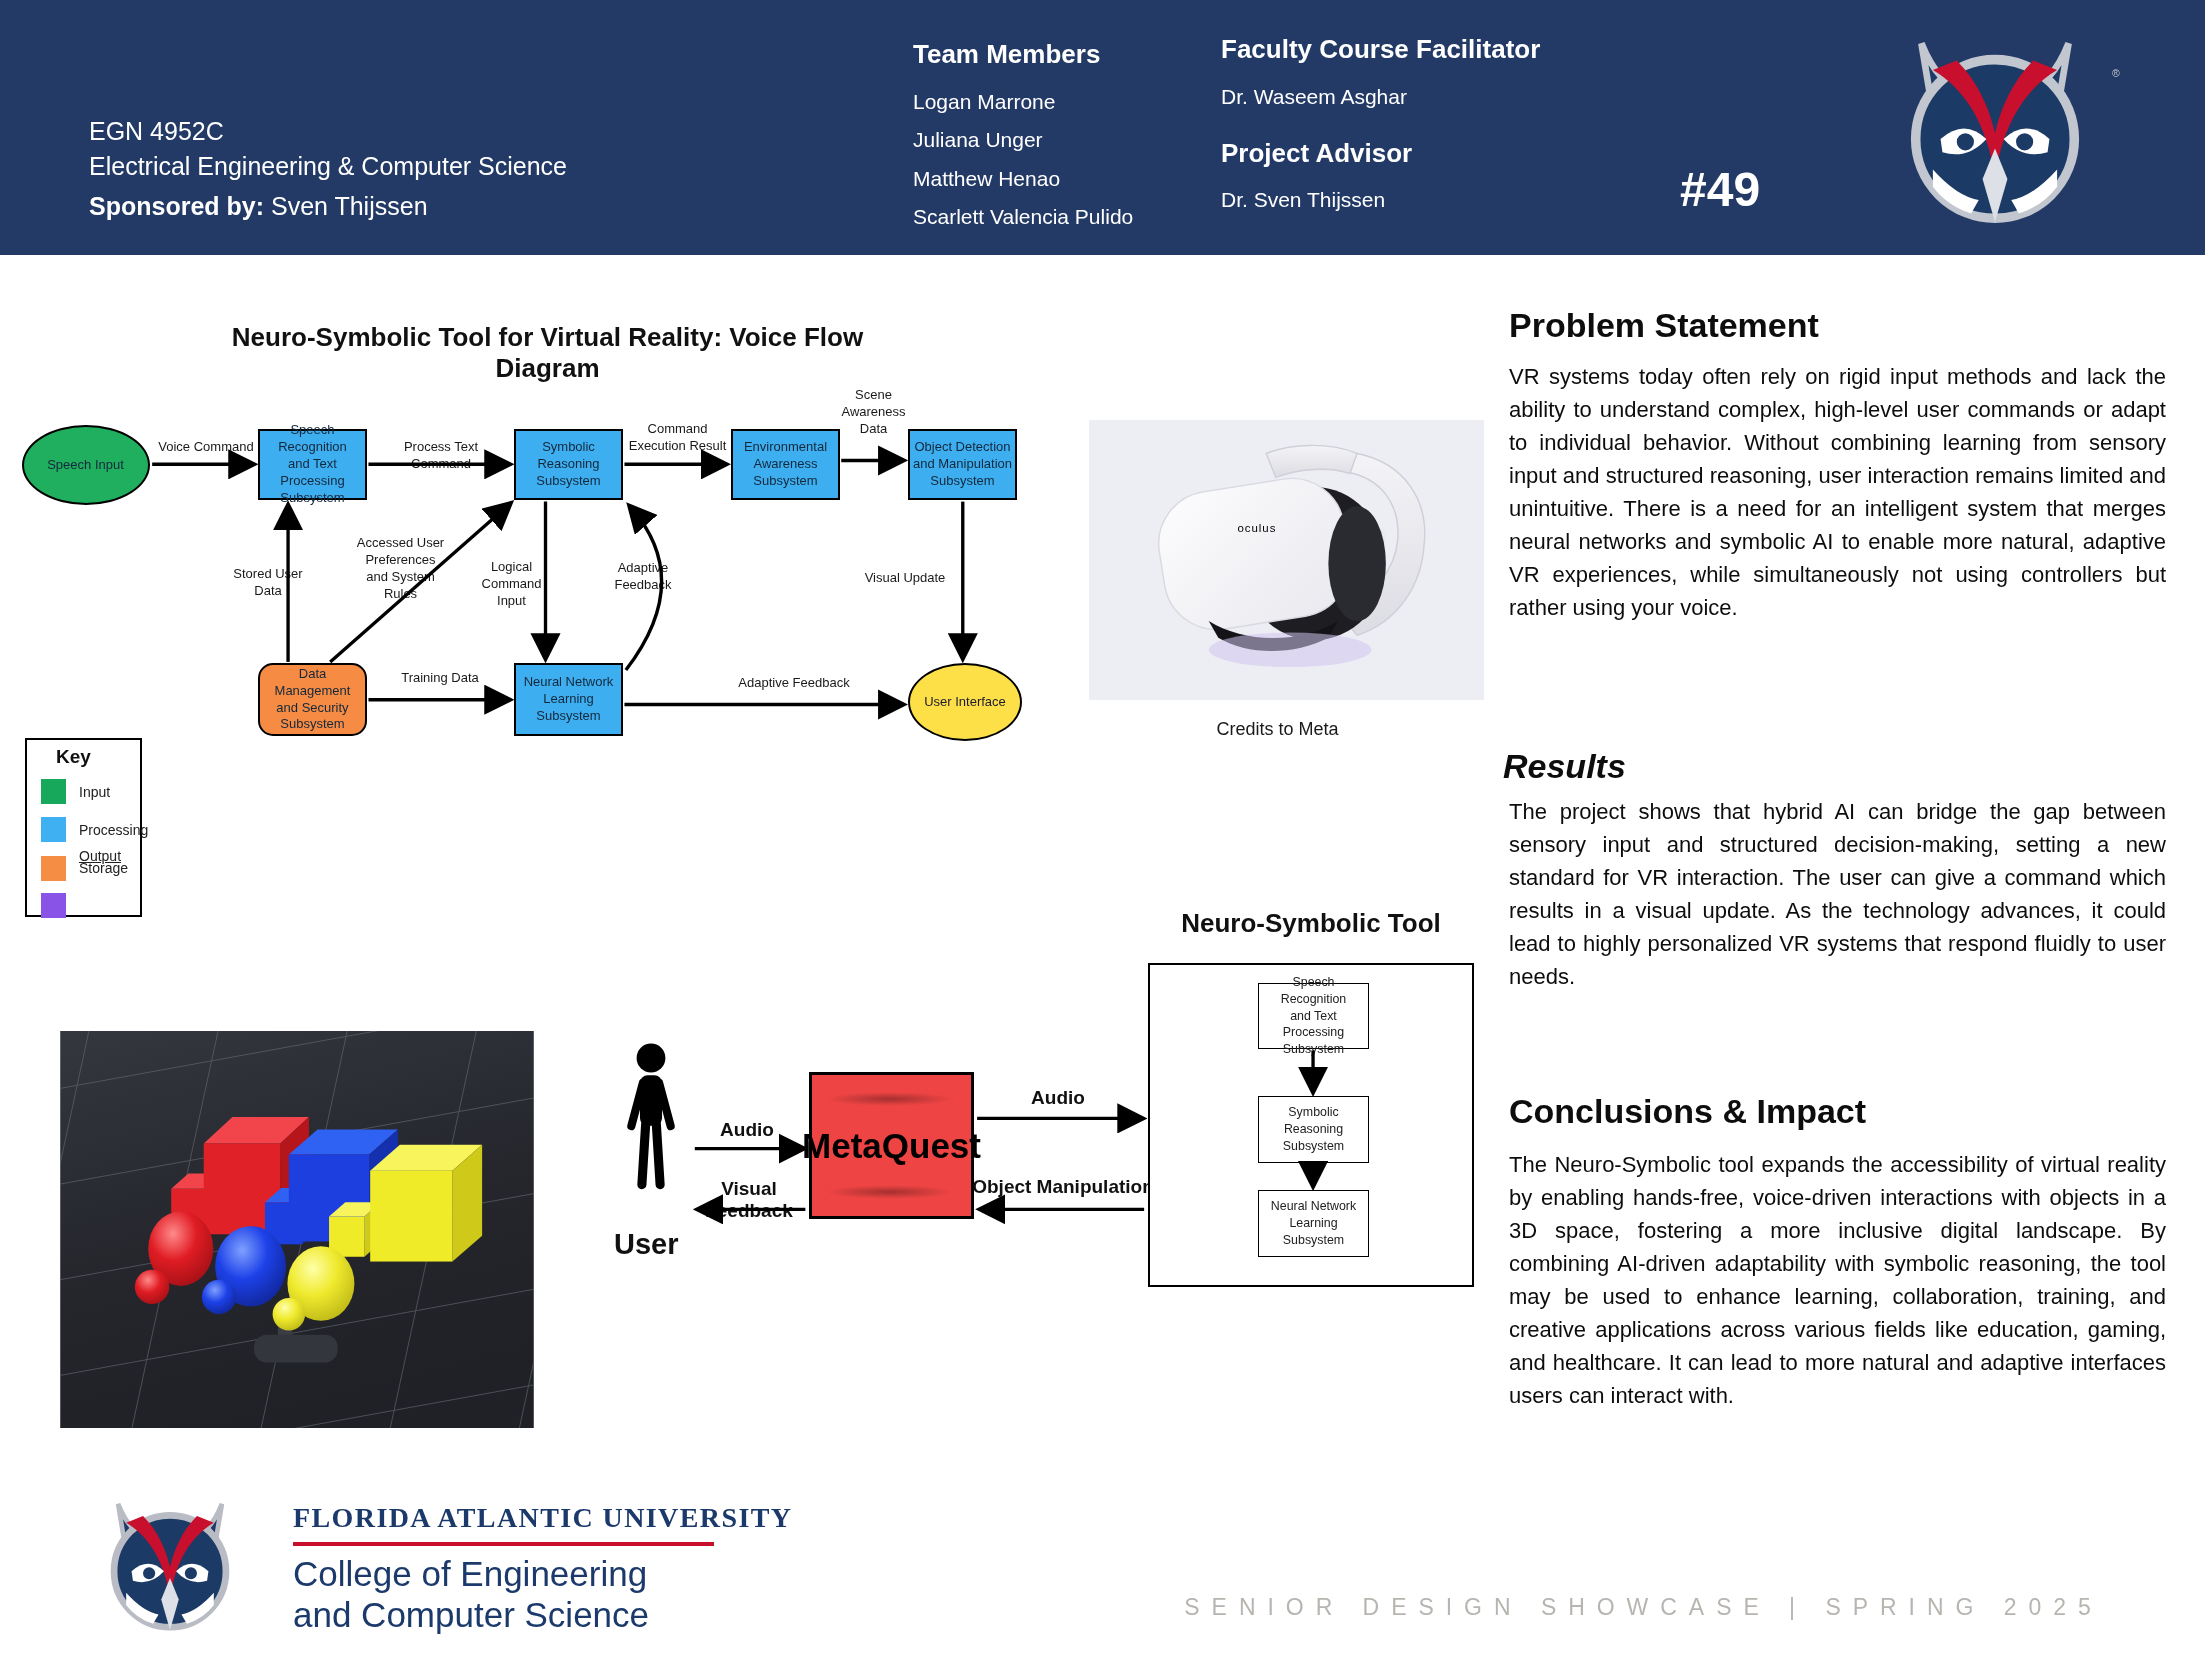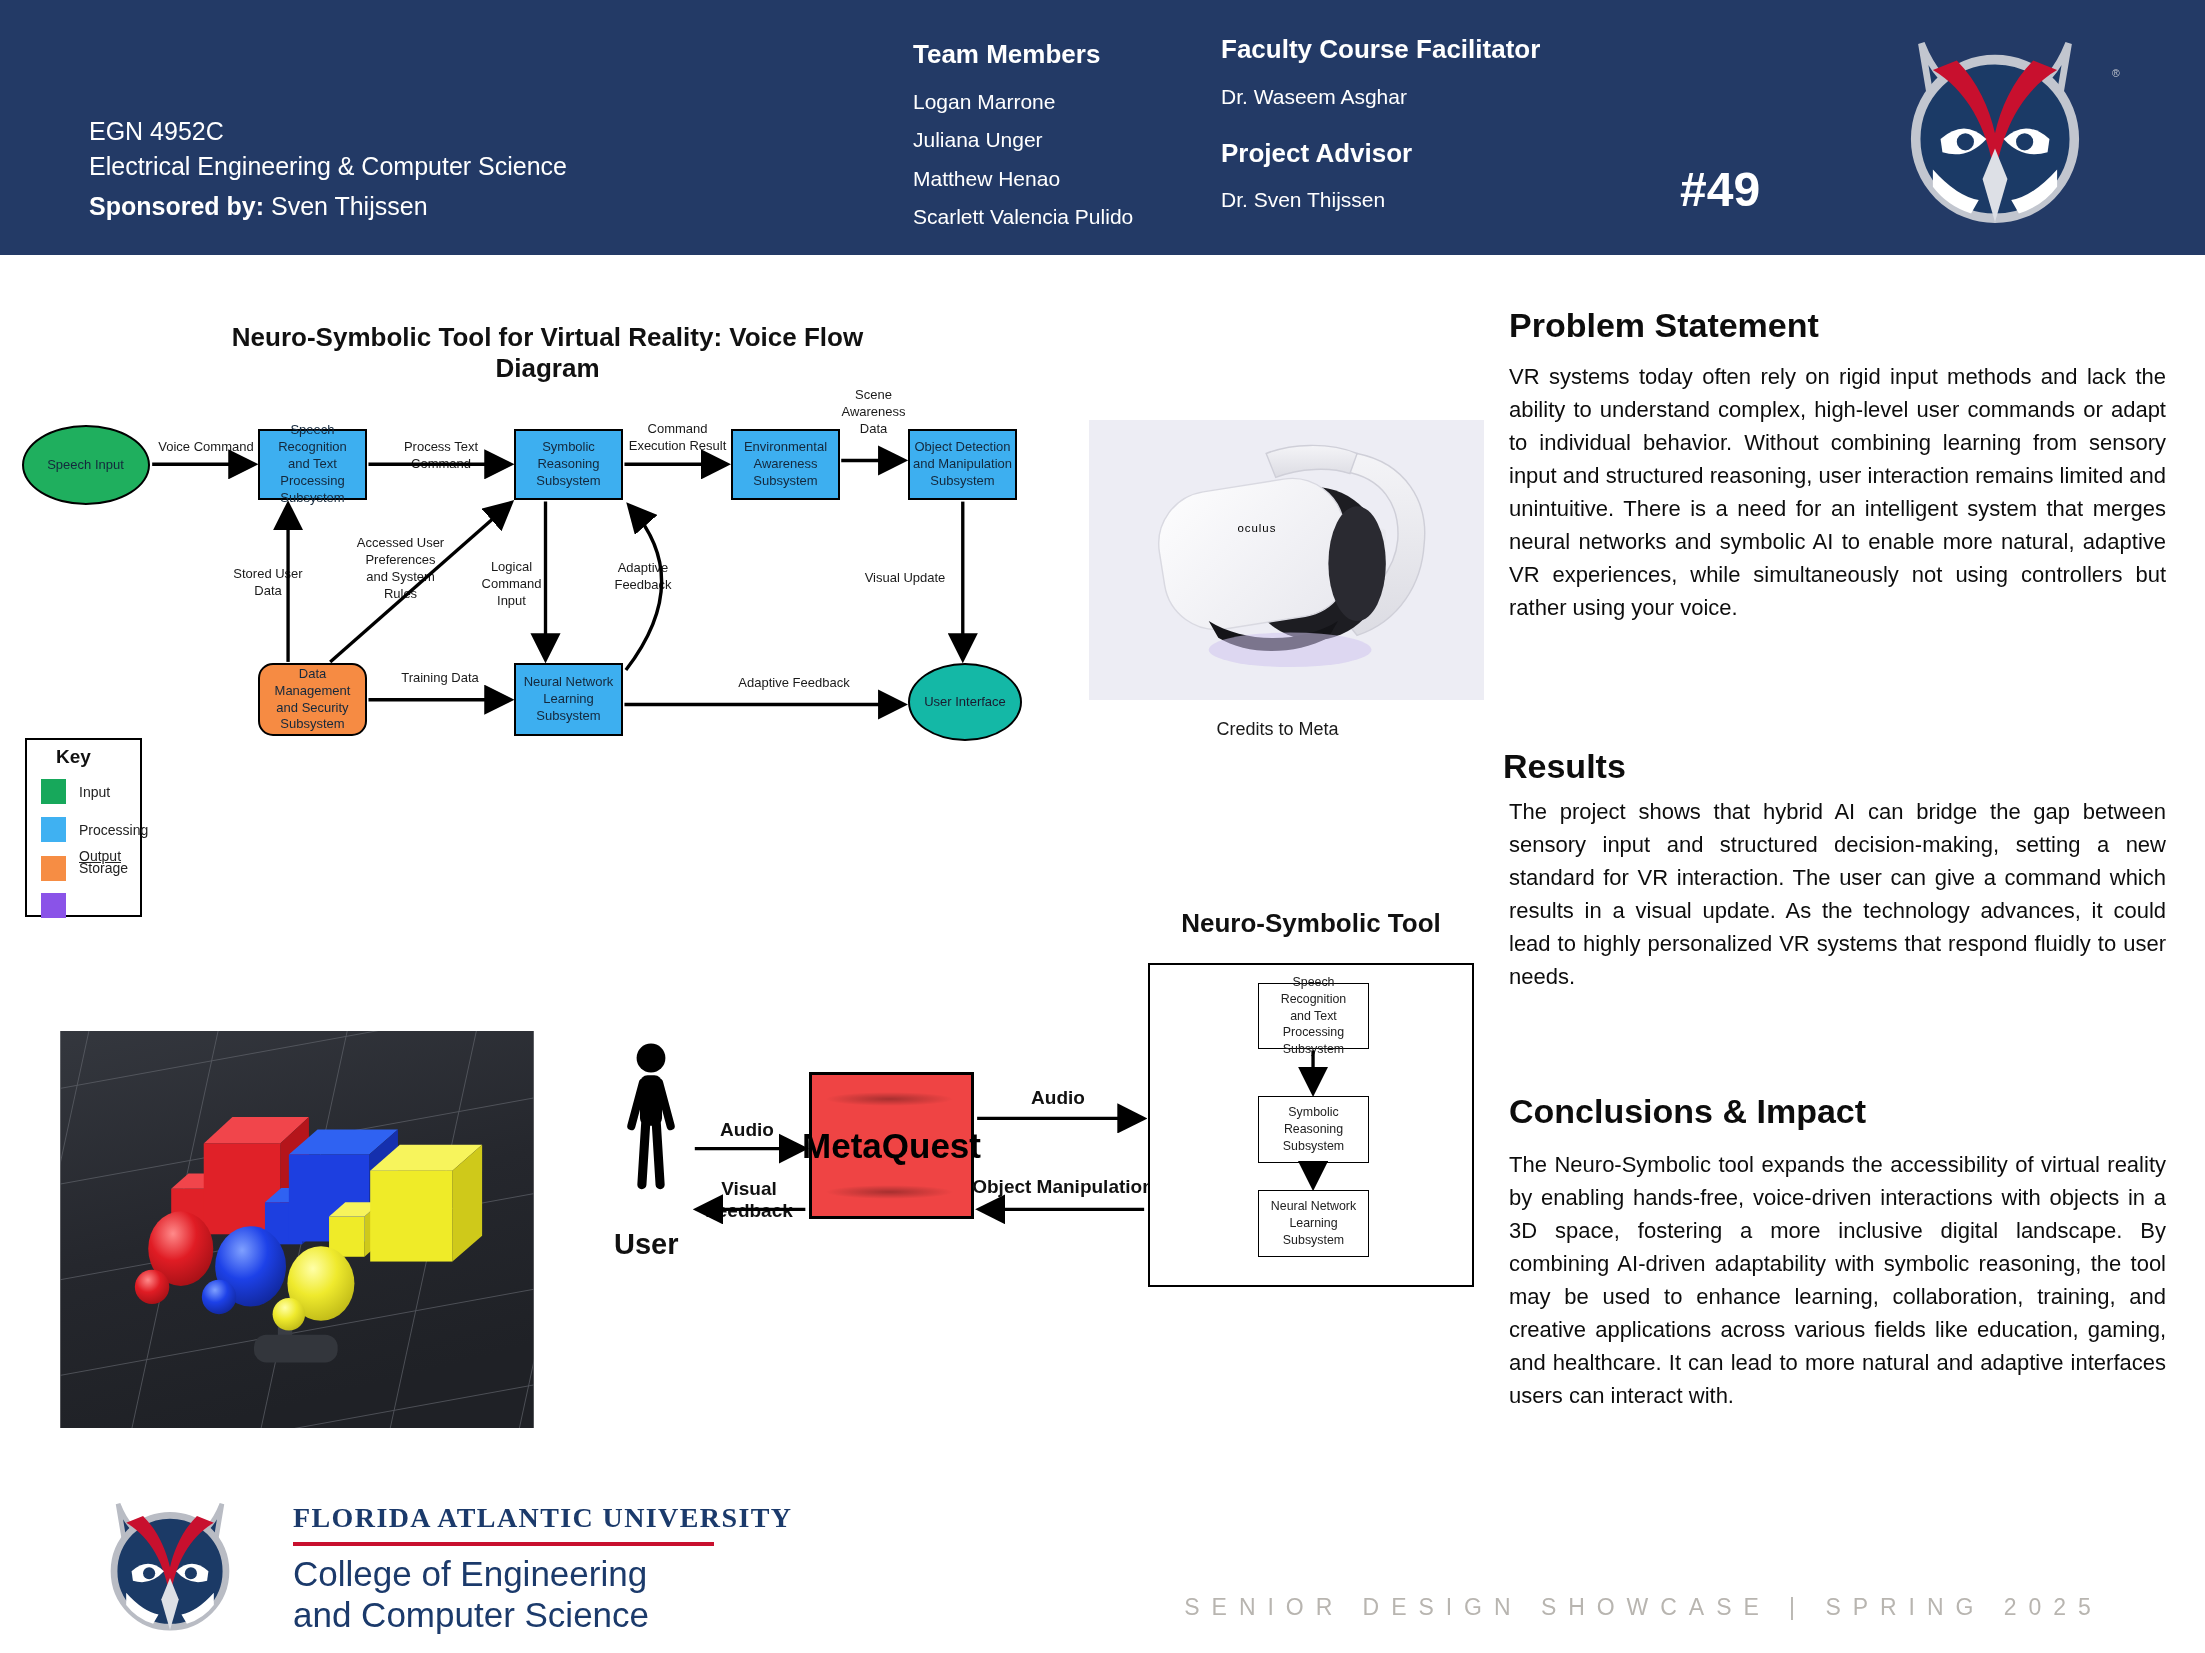--- a/index.html
+++ b/index.html
@@ -22,21 +22,21 @@
   .sec-head{font-size:34px;font-weight:bold;color:#0d0d0d;}
   .sec-body{width:657px;font-size:22px;line-height:1.5;text-align:justify;color:#0d0d0d;}
   
   .fd-title{left:191px;top:322px;width:713px;text-align:center;font-size:26px;font-weight:bold;}
   .node{display:flex;align-items:center;justify-content:center;text-align:center;
         font-size:13px;line-height:1.3;color:#14283c;border:2.4px solid #000;box-sizing:border-box;}
   .blue{background:#3DAFF0;}
   .orange{background:#F68B43;}
   .ellipse{border-radius:50%;}
   .green{background:#1FAF5E;text-align:right;}
-  .purple{background:#14b8a6;color:#1b1b2f;}
+  .purple{background:#fde047;color:#1b1b2f;}
   .fd-label{font-size:13px;color:#1a1a1a;text-align:center;line-height:1.3;}
   
   #key-box{left:25px;top:738px;width:117px;height:179px;border:2.4px solid #000;background:#fff;box-sizing:border-box;}
   .key-title{left:56px;top:746px;font-size:19px;font-weight:bold;}
   .key-swatch{width:25px;height:25px;}
   .key-label{font-size:14px;color:#222;}
   
   .id-title{left:1146px;top:908px;width:330px;text-align:center;font-size:26px;font-weight:bold;}
   .id-big-label{font-size:29px;font-weight:bold;}
   .id-arrow-label{font-size:19px;font-weight:bold;text-align:center;}
@@ -179,21 +179,21 @@
       <ellipse cx="420" cy="480" rx="170" ry="36" fill="#cfc4ee" opacity="0.55"></ellipse>
       <ellipse cx="560" cy="300" rx="60" ry="120" fill="#2a2a31"></ellipse>
       <text x="310" y="235" class="oculus-logo">oculus</text>
     </svg>
   </div>
   <div class="abs credit" style="left:1158px;top:719px;width:239px;">Credits to Meta</div>
 
   <div class="abs sec-head" style="left:1509px;top:306px;">Problem Statement</div>
   <div class="abs sec-body" style="left:1509px;top:360px;">VR systems today often rely on rigid input methods and lack the ability to understand complex, high-level user commands or adapt to individual behavior. Without combining learning from sensory input and structured reasoning, user interaction remains limited and unintuitive. There is a need for an intelligent system that merges neural networks and symbolic AI to enable more natural, adaptive VR experiences, while simultaneously not using controllers but rather using your voice.</div>
 
-  <div class="abs sec-head" style="left:1503px;top:747px;">Results</div>
+  <div class="abs sec-head" style="left:1503px;top:747px;font-style:italic;">Results</div>
   <div class="abs sec-body" style="left:1509px;top:795px;">The project shows that hybrid AI can bridge the gap between sensory input and structured decision-making, setting a new standard for VR interaction. The user can give a command which results in a visual update. As the technology advances, it could lead to highly personalized VR systems that respond fluidly to user needs.</div>
 
   <div class="abs sec-head" style="left:1509px;top:1092px;">Conclusions &amp; Impact</div>
   <div class="abs sec-body" style="left:1509px;top:1148px;">The Neuro-Symbolic tool expands the accessibility of virtual reality by enabling hands-free, voice-driven interactions with objects in a 3D space, fostering a more inclusive digital landscape. By combining AI-driven adaptability with symbolic reasoning, the tool may be used to enhance learning, collaboration, training, and creative applications across various fields like education, gaming, and healthcare. It can lead to more natural and adaptive interfaces users can interact with.</div>
 
   <div class="abs" style="left:60px;top:1031px;width:474px;height:397px;">
     <svg width="474" height="397" viewBox="0 0 990 830">
       <defs>
         <linearGradient id="sceneBg" x1="0" y1="0" x2="0.3" y2="1">
           <stop offset="0" stop-color="#34373e"></stop>

